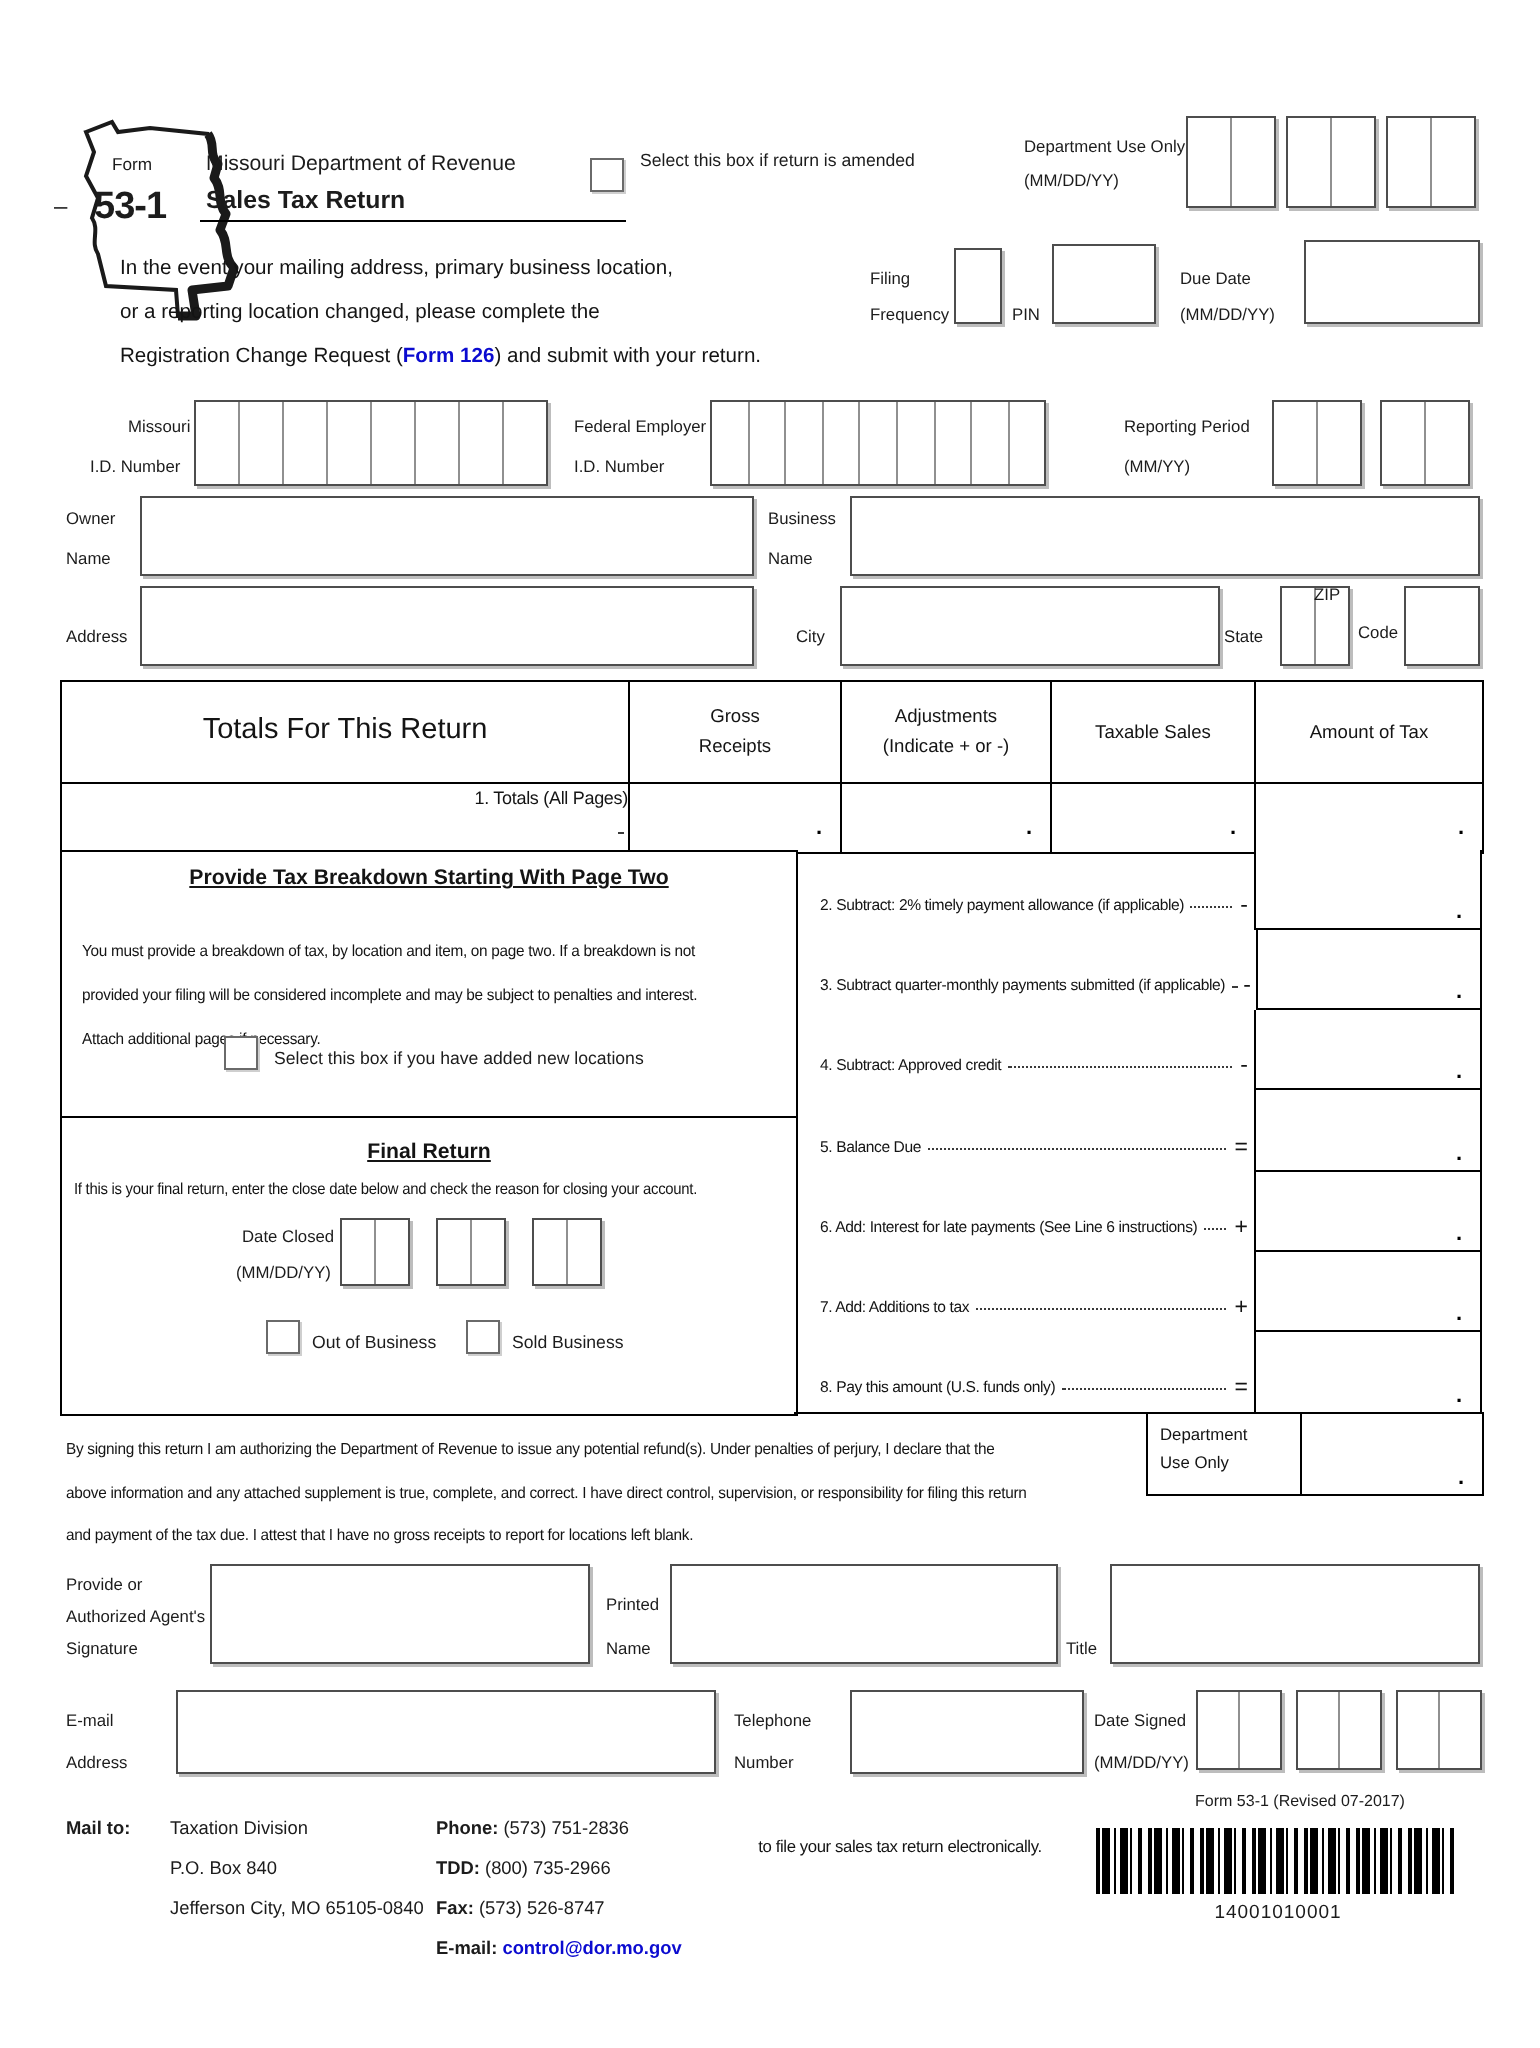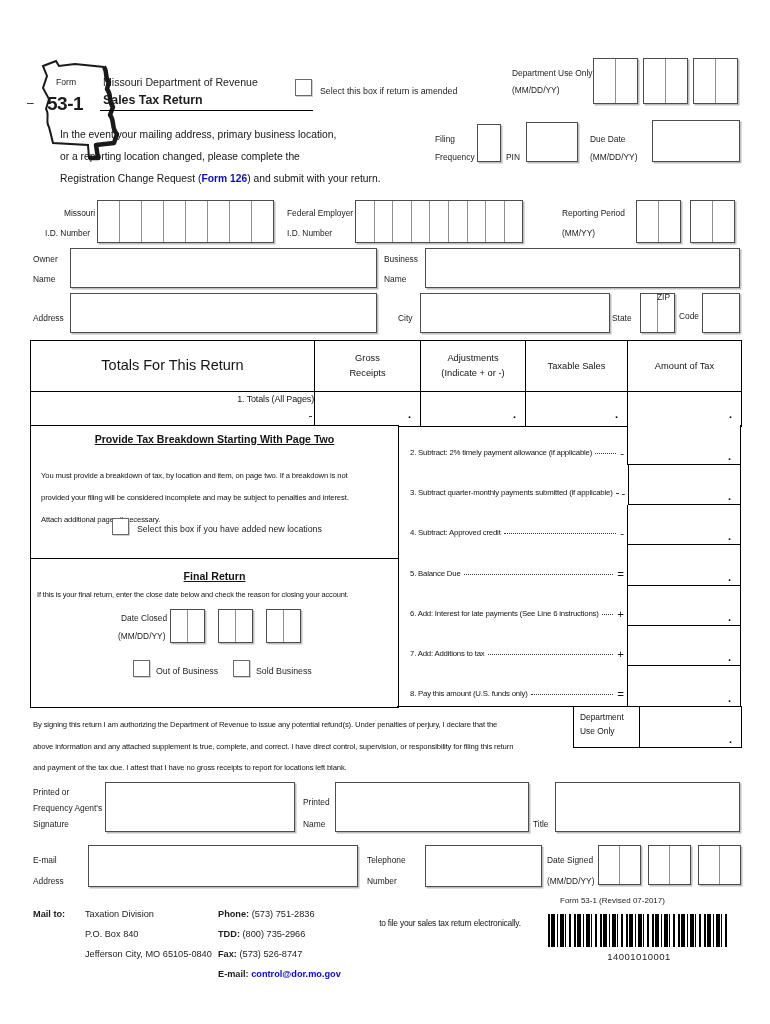--- a/index.html
+++ b/index.html
@@ -55,21 +55,21 @@
   </svg>
   <div class="lbl" style="left:56px;top:76px;font-size:8.6px;">Form</div>
   <div class="lbl" style="left:47px;top:89px;font-size:19px;font-weight:bold;letter-spacing:-0.5px;">53-1</div>
   <div class="lbl" style="left:27px;top:94px;font-size:12px;">–</div>
 
   <div class="lbl" style="left:103px;top:74px;font-size:10.6px;">Missouri Department of Revenue</div>
   <div class="lbl" style="left:103px;top:91px;font-size:12.4px;font-weight:bold;">Sales Tax Return</div>
   <div class="abs" style="left:100px;top:110px;width:213px;border-top:1.6px solid #000;"></div>
 
   <div class="cb" style="left:295px;top:79px;"></div>
-  <div class="lbl" style="left:320px;top:85px;font-size:8.8px;">Select this box if return is amended</div>
+  <div class="lbl" style="left:320px;top:74px;font-size:8.8px;">Select this box if return is amended</div>
 
   <div class="lbl" style="left:512px;top:67px;">Department Use Only</div>
   <div class="lbl" style="left:512px;top:84px;">(MM/DD/YY)</div>
   <div class="comb cw21" style="left:593px;top:58px;height:44px;">
       <i></i>
       <i></i>
     </div>
   <div class="comb cw21" style="left:643px;top:58px;height:44px;">
       <i></i>
       <i></i>
@@ -284,31 +284,31 @@
         </span>
     </div>
   </div>
 
   <div class="abs small" style="left:33px;top:714px;width:540px;line-height:21.5px;">
     <div class="cond">By signing this return I am authorizing the Department of Revenue to issue any potential refund(s).  Under penalties of perjury, I declare that the</div>
     <div class="cond">above information and any attached supplement is true, complete, and correct.  I have direct control, supervision, or responsibility for filing this return</div>
     <div class="cond">and payment of the tax due.  I attest that I have no gross receipts to report for locations left blank.</div>
   </div>
   <div class="abs" style="left:573px;top:706px;width:167px;height:40px;border:1.3px solid #000;display:flex;">
-    <div style="width:58px;border-right:1.3px solid #000;padding:4px 1px 0 6px;font-size:8.4px;line-height:1.65;">
+    <div style="width:58px;border-right:1.3px solid #000;padding:4px 12px 0 6px;font-size:8.4px;line-height:1.65;">
       <div>Department</div>
       <div>Use Only</div>
     </div>
     <div style="flex:1;position:relative;">
         <span class="dot">.</span>
       </div>
   </div>
 
-  <div class="lbl" style="left:33px;top:786px;">Printed or</div>
-  <div class="lbl" style="left:33px;top:802px;">Frequency Agent's</div>
+  <div class="lbl" style="left:33px;top:786px;">Provide or</div>
+  <div class="lbl" style="left:33px;top:802px;">Authorized Agent's</div>
   <div class="lbl" style="left:33px;top:818px;">Signature</div>
   <div class="box" style="left:105px;top:782px;width:188px;height:48px;"></div>
   <div class="lbl" style="left:303px;top:796px;">Printed</div>
   <div class="lbl" style="left:303px;top:818px;">Name</div>
   <div class="box" style="left:335px;top:782px;width:192px;height:48px;"></div>
   <div class="lbl" style="left:533px;top:818px;">Title</div>
   <div class="box" style="left:555px;top:782px;width:183px;height:48px;"></div>
 
   <div class="lbl" style="left:33px;top:854px;">E-mail</div>
   <div class="lbl" style="left:33px;top:875px;">Address</div>
@@ -324,21 +324,21 @@
     </div>
   <div class="comb cw20" style="left:648px;top:845px;height:38px;">
       <i></i>
       <i></i>
     </div>
   <div class="comb cw20" style="left:698px;top:845px;height:38px;">
       <i></i>
       <i></i>
     </div>
 
-  <div class="lbl" style="left:560px;top:895px;width:180px;text-align:left;font-size:8px;">Form 53-1 (Revised 07-2017)</div>
+  <div class="lbl" style="left:560px;top:895px;width:180px;text-align:center;font-size:8px;">Form 53-1 (Revised 07-2017)</div>
 
   <div class="lbl bold" style="left:33px;top:907px;font-size:9.2px;">Mail to:</div>
   <div class="lbl" style="left:85px;top:907px;font-size:9.2px;">Taxation Division</div>
   <div class="lbl" style="left:85px;top:927px;font-size:9.2px;">P.O. Box 840</div>
   <div class="lbl" style="left:85px;top:947px;font-size:9.2px;">Jefferson City, MO 65105-0840</div>
 
   <div class="lbl" style="left:218px;top:907px;font-size:9.2px;"><b>Phone:</b> <span>(573) 751-2836</span></div>
   <div class="lbl" style="left:218px;top:927px;font-size:9.2px;"><b>TDD:</b> <span>(800) 735-2966</span></div>
   <div class="lbl" style="left:218px;top:947px;font-size:9.2px;"><b>Fax:</b> <span>(573) 526-8747</span></div>
   <div class="lbl" style="left:218px;top:967px;font-size:9.2px;"><b>E-mail:</b> <a class="blue">control@dor.mo.gov</a></div>

